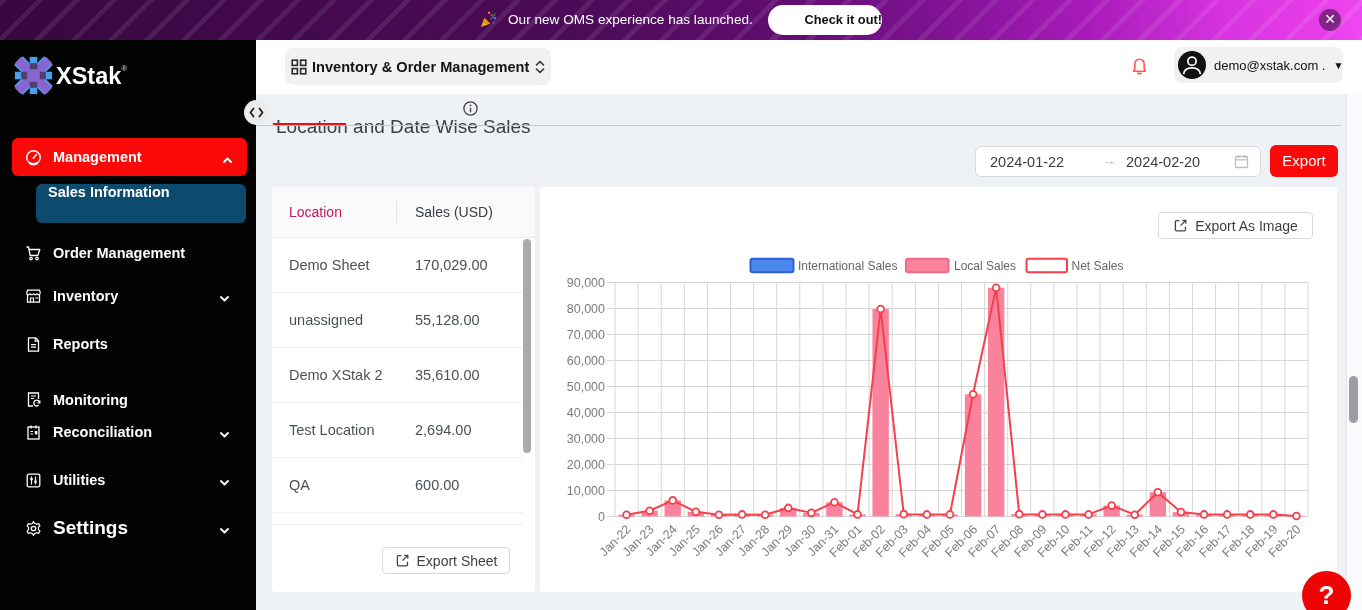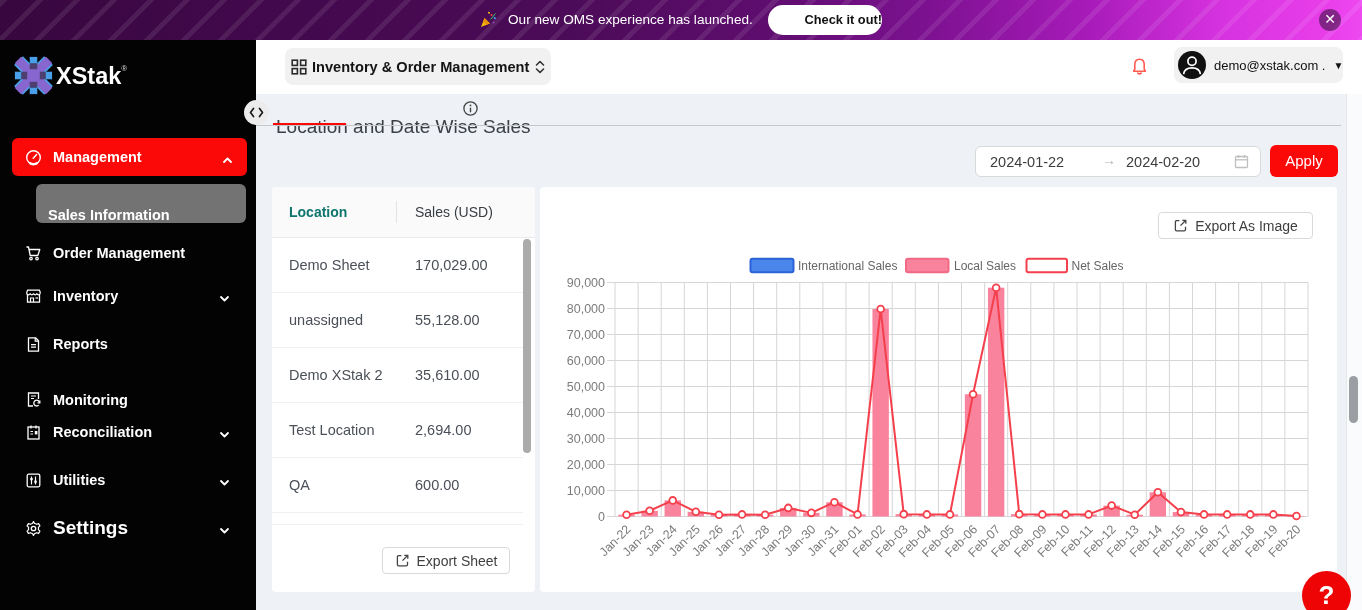--- a/index.html
+++ b/index.html
@@ -92,21 +92,21 @@
           <circle cx="8.5" cy="8.5" r="6.8" fill="none" stroke="#fff" stroke-width="1.4"></circle>
           <path d="M8.2 9.3 L11.6 5.6" stroke="#fff" stroke-width="1.5" stroke-linecap="round"></path>
           <path d="M4.6 13.9 A7.1 7.1 0 0 0 12.4 13.9" fill="none" stroke="#fff" stroke-width="2.4"></path>
         </svg>
       </span>
     <span style="margin-left:11px;font-size:14.5px;font-weight:bold;color:#fff">Management</span>
     <span style="position:absolute;right:14px;top:14px"><svg width="11" height="11" viewBox="0 0 11 11">
           <path d="M2 7 L5.5 3.5 L9 7" fill="none" stroke="#fff" stroke-width="1.8" stroke-linecap="round" stroke-linejoin="round"></path>
         </svg></span>
   </div>
-  <div class="abs" style="left:36px;top:144px;width:210px;height:39px;background:#737373;border-radius:6px;display:flex;align-items:flex-end">
+  <div class="abs" style="left:36px;top:144px;width:210px;height:39px;background:#0c4a6e;border-radius:6px;display:flex;align-items:flex-start">
     <span style="margin-left:12px;font-size:14.5px;font-weight:bold;color:#fff">Sales Information</span>
   </div>
   <div style="position:absolute;left:0;top:193px;width:256px;height:40px;display:flex;align-items:center">
       <span style="width:17px;height:17px;margin-left:25px;display:inline-flex">
         <svg width="17" height="17" viewBox="0 0 17 17">
           <path d="M1.5 2 H3.5 L5.2 10.5 H12.8 L14.8 4.5 H4" fill="none" stroke="#fff" stroke-width="1.3" stroke-linejoin="round"></path>
           <circle cx="6" cy="13.6" r="1.3" fill="none" stroke="#fff" stroke-width="1.2"></circle>
           <circle cx="12" cy="13.6" r="1.3" fill="none" stroke="#fff" stroke-width="1.2"></circle>
         </svg>
       </span>
@@ -210,25 +210,25 @@
 <div class="abs" style="left:975px;top:146px;width:286px;height:31px;background:#fff;border:1px solid #d9d9d9;border-radius:6px">
   <span class="abs" style="left:14px;top:7px;font-size:14.5px;color:#3d3d3d">2024-01-22</span>
   <span class="abs" style="left:126px;top:5px;color:#b3b3b3;font-size:14px">→</span>
   <span class="abs" style="left:150px;top:7px;font-size:14.5px;color:#3d3d3d">2024-02-20</span>
   <span class="abs" style="left:258px;top:7px"><svg width="15" height="15" viewBox="0 0 15 15">
         <rect x="1.5" y="2.5" width="12" height="11" rx="1" fill="none" stroke="#bfbfbf" stroke-width="1.3"></rect>
         <path d="M1.5 5.8 H13.5" stroke="#bfbfbf" stroke-width="1.3"></path>
         <path d="M4.5 1 V4 M10.5 1 V4" stroke="#bfbfbf" stroke-width="1.3"></path>
       </svg></span>
 </div>
-<div class="abs" style="left:1270px;top:145px;width:68px;height:32px;background:#fb0808;border-radius:6px;color:#fff;text-align:center;line-height:32px;font-size:15px">Apply</div>
+<div class="abs" style="left:1270px;top:145px;width:68px;height:32px;background:#fb0808;border-radius:6px;color:#fff;text-align:center;line-height:32px;font-size:15px">Export</div>
 
 <div class="abs" style="left:272px;top:187px;width:263px;height:405px;background:#fff;border-radius:4px">
   <div class="abs" style="left:0;top:0;width:263px;height:51px;background:#fafafa;border-bottom:1px solid #e9eaec;border-radius:4px 4px 0 0">
-    <span class="abs" style="left:17px;top:17px;font-size:14px;font-weight:bold;color:#0f766e">Location</span>
+    <span class="abs" style="left:17px;top:17px;font-size:14px;font-weight:normal;color:#be185d">Location</span>
     <span class="abs" style="left:143px;top:17px;font-size:14px;font-weight:normal;color:#383d44">Sales (USD)</span>
     <div class="abs" style="left:124px;top:14px;width:1px;height:22px;background:#e3e3e3"></div>
   </div>
   <div style="position:absolute;left:0;top:51px;width:251px;height:55px;border-bottom:1px solid #f0f0f0">
 <span style="position:absolute;left:17px;top:19px;font-size:14.5px;color:#4b5058">Demo Sheet</span>
 <span style="position:absolute;left:143px;top:19px;font-size:14.5px;color:#4b5058">170,029.00</span>
     </div>
 <div style="position:absolute;left:0;top:106px;width:251px;height:55px;border-bottom:1px solid #f0f0f0">
 <span style="position:absolute;left:17px;top:19px;font-size:14.5px;color:#4b5058">unassigned</span>
 <span style="position:absolute;left:143px;top:19px;font-size:14.5px;color:#4b5058">55,128.00</span>

